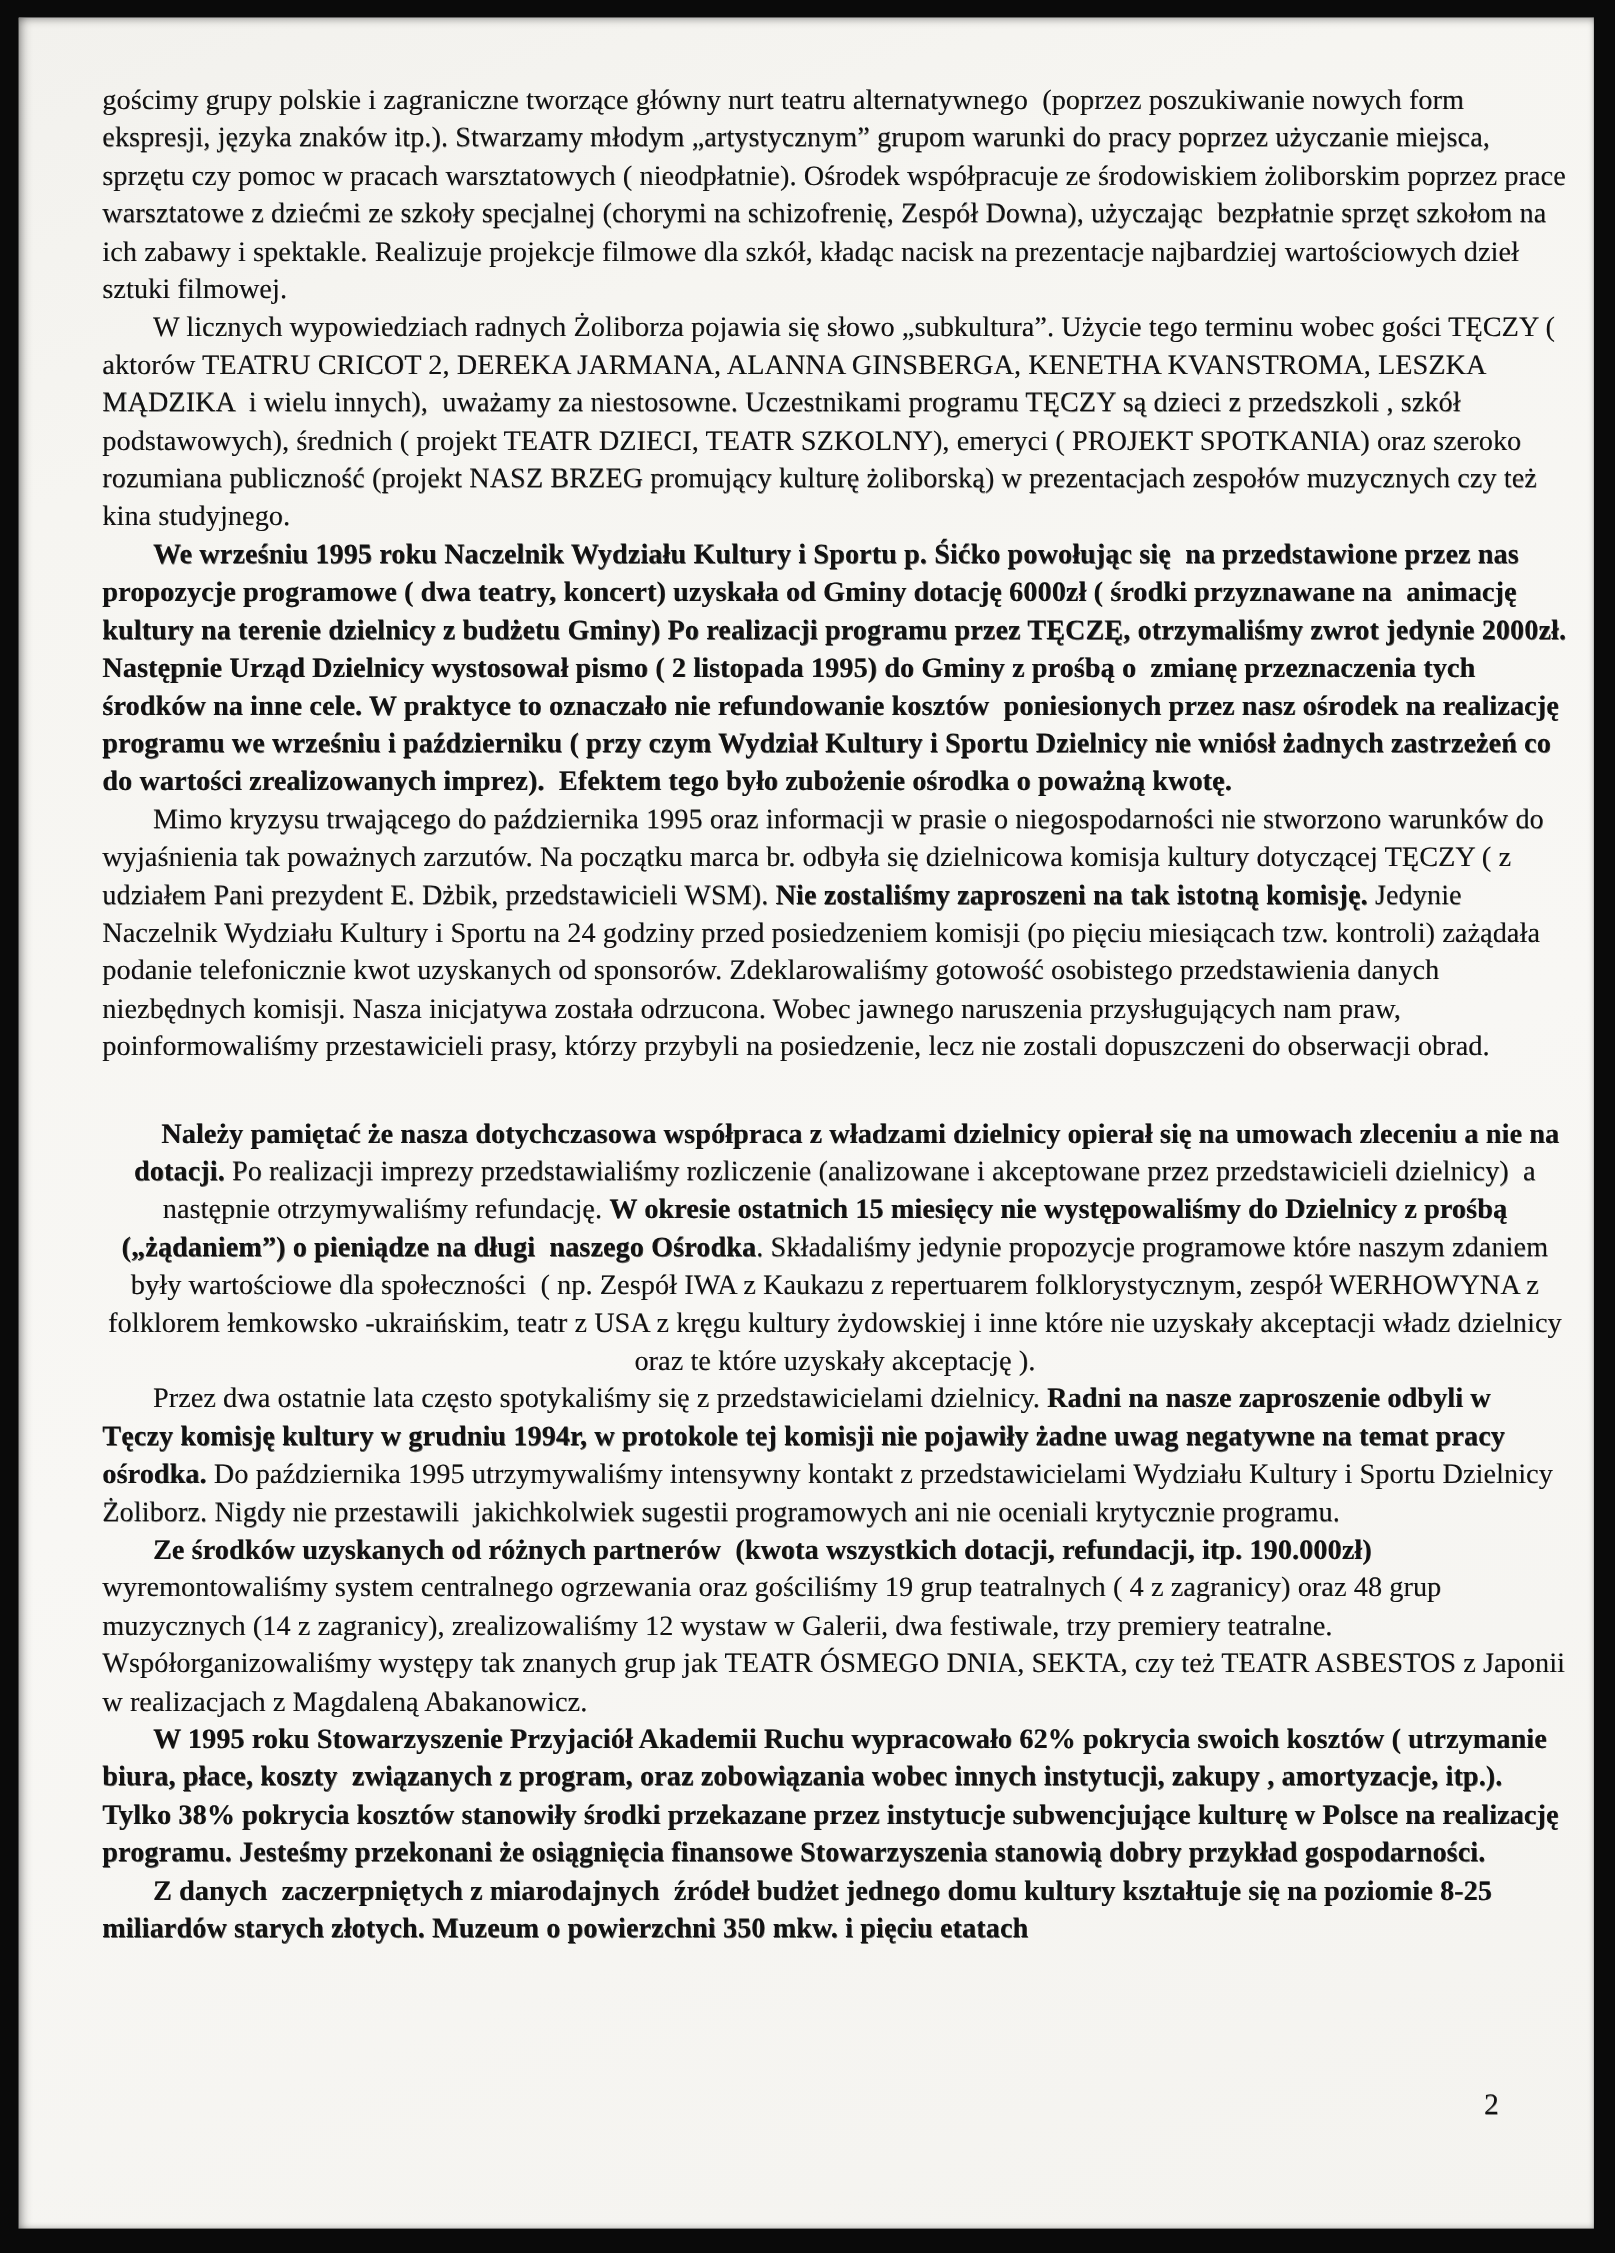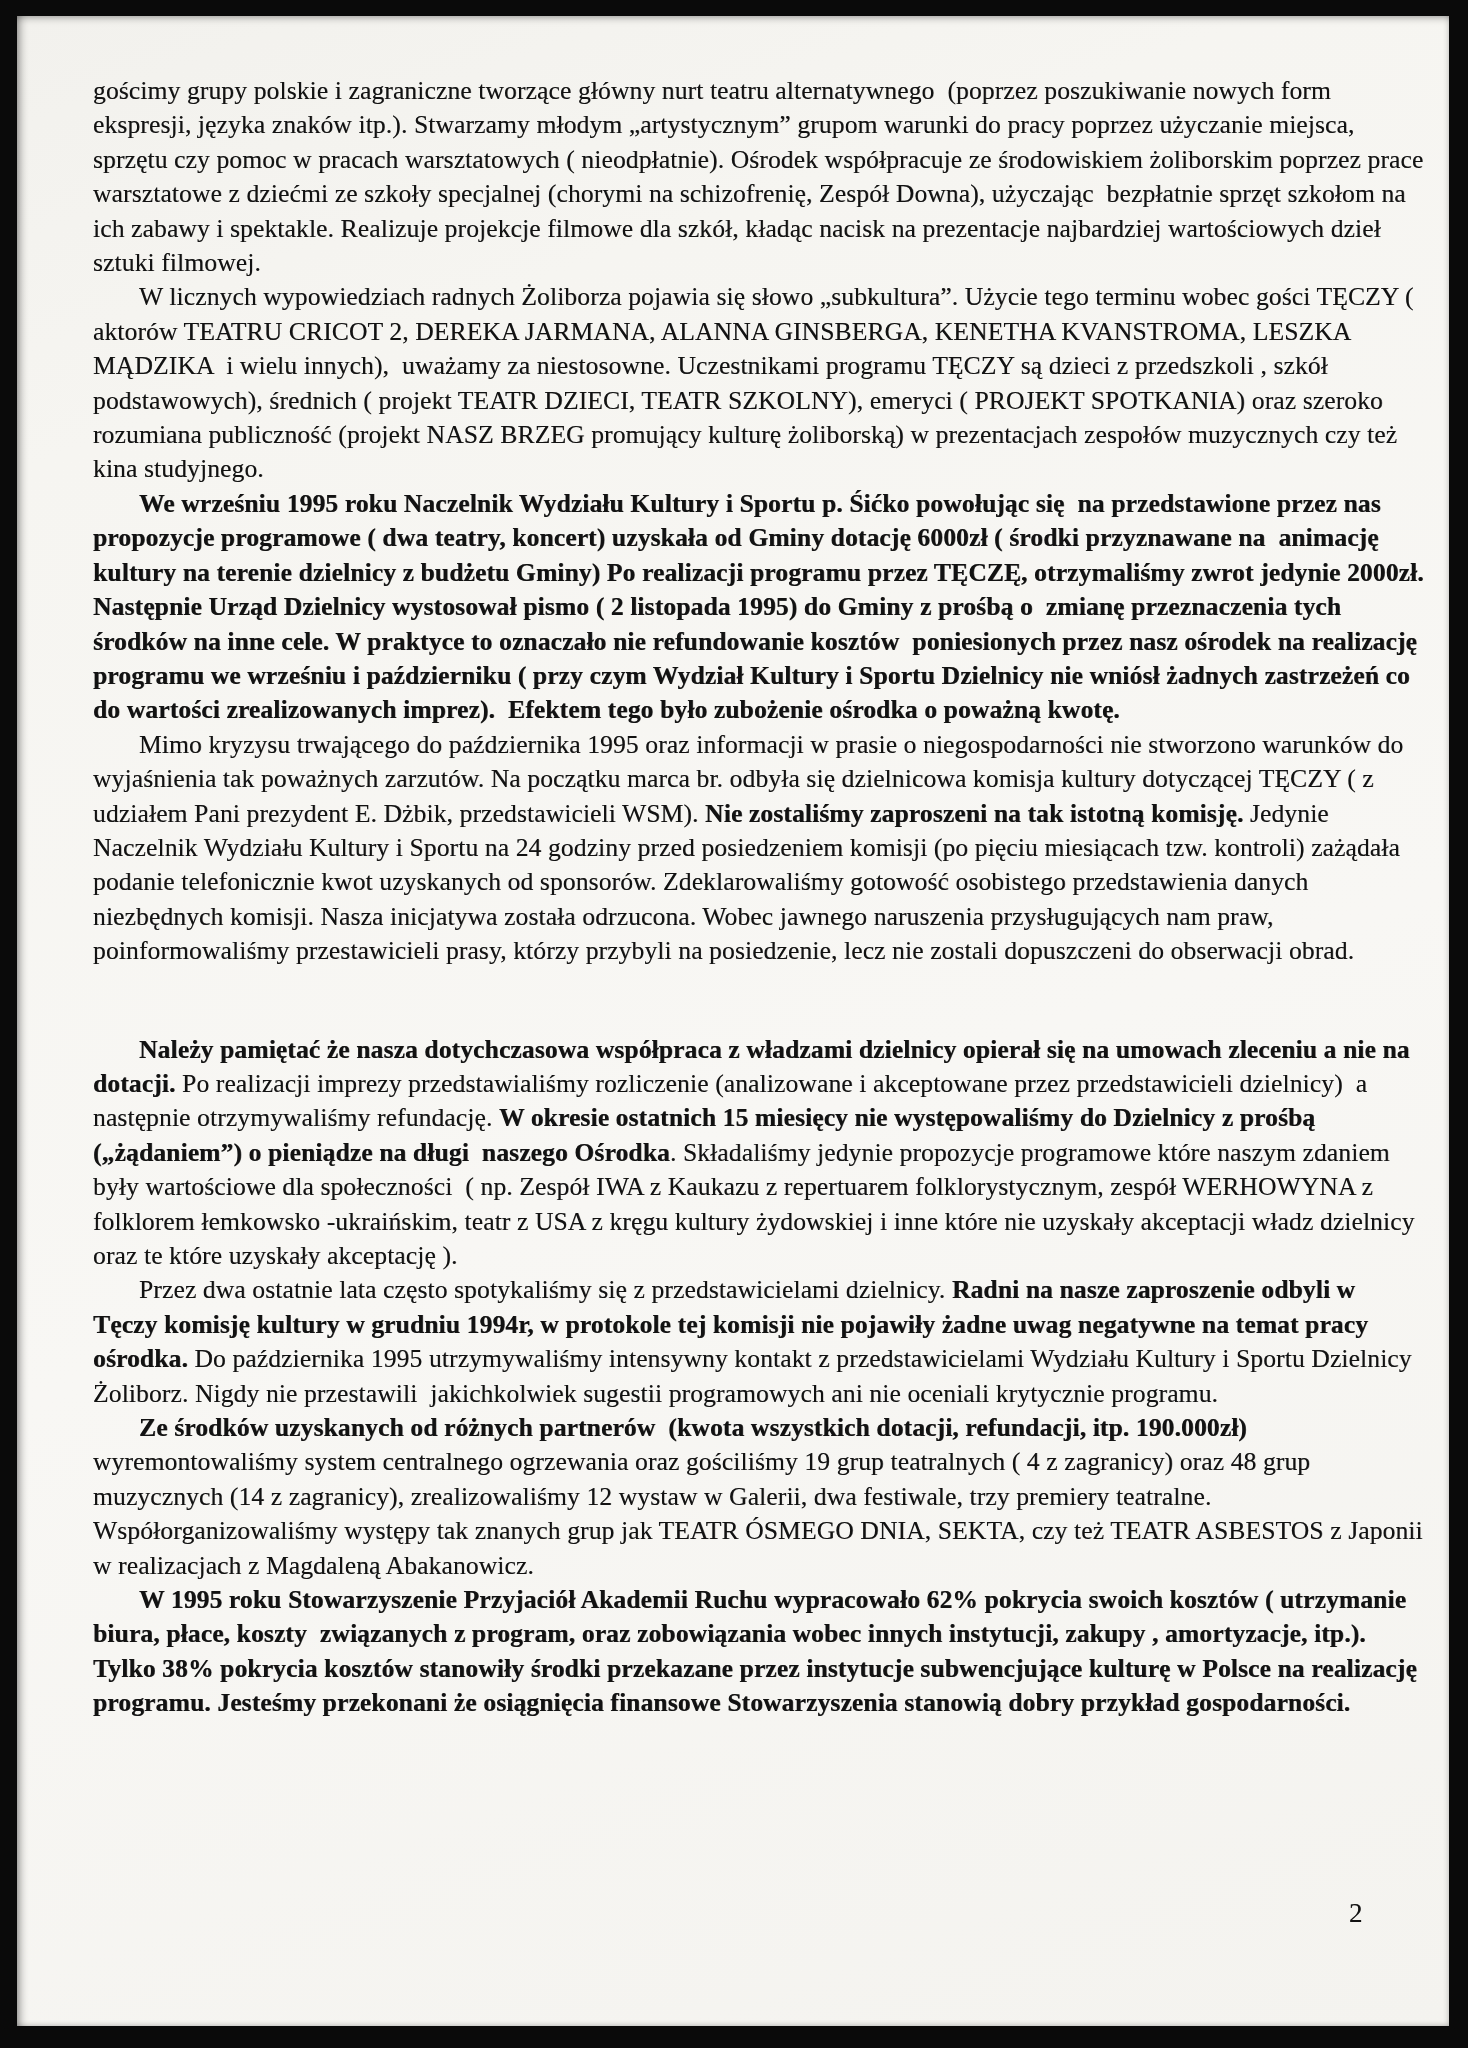--- a/index.html
+++ b/index.html
@@ -33,21 +33,21 @@
     line-height:34.4px;
     text-align:left;
   }
   .para{
     margin:0;
     white-space:pre-wrap;
     text-shadow:0.35px 0.35px 0 rgba(10,10,10,.45);
     letter-spacing:0.1px;
   }
   .para.indent{text-indent:46px;}
-  .para.space-before{margin-top:64px;}
+  .para.space-before{margin-top:45px;text-align:center;}
   .run{font-weight:normal;}
   .run.bold{font-weight:bold;text-shadow:0.5px 0.4px 0 rgba(10,10,10,.6);}
   .page-number{
     position:absolute;
     left:1332px;top:1880px;
     color:var(--ink);
     font-size:27px;
     line-height:34px;
     text-shadow:0.35px 0.35px 0 rgba(10,10,10,.45);
   }
@@ -58,15 +58,16 @@
 <div class="page">
   <div class="content">
       <p class="para"><span class="run">gościmy grupy polskie i zagraniczne tworzące główny nurt teatru alternatywnego  (poprzez poszukiwanie nowych form ekspresji, języka znaków itp.). Stwarzamy młodym „artystycznym” grupom warunki do pracy poprzez użyczanie miejsca, sprzętu czy pomoc w pracach warsztatowych ( nieodpłatnie). Ośrodek współpracuje ze środowiskiem żoliborskim poprzez prace warsztatowe z dziećmi ze szkoły specjalnej (chorymi na schizofrenię, Zespół Downa), użyczając  bezpłatnie sprzęt szkołom na ich zabawy i spektakle. Realizuje projekcje filmowe dla szkół, kładąc nacisk na prezentacje najbardziej wartościowych dzieł sztuki filmowej.</span></p>
       <p class="para indent"><span class="run">W licznych wypowiedziach radnych Żoliborza pojawia się słowo „subkultura”. Użycie tego terminu wobec gości TĘCZY ( aktorów TEATRU CRICOT 2, DEREKA JARMANA, ALANNA GINSBERGA, KENETHA KVANSTROMA, LESZKA MĄDZIKA  i wielu innych),  uważamy za niestosowne. Uczestnikami programu TĘCZY są dzieci z przedszkoli , szkół podstawowych), średnich ( projekt TEATR DZIECI, TEATR SZKOLNY), emeryci ( PROJEKT SPOTKANIA) oraz szeroko rozumiana publiczność (projekt NASZ BRZEG promujący kulturę żoliborską) w prezentacjach zespołów muzycznych czy też kina studyjnego.</span></p>
       <p class="para indent"><span class="run bold">We wrześniu 1995 roku Naczelnik Wydziału Kultury i Sportu p. Śićko powołując się  na przedstawione przez nas propozycje programowe ( dwa teatry, koncert) uzyskała od Gminy dotację 6000zł ( środki przyznawane na  animację kultury na terenie dzielnicy z budżetu Gminy) Po realizacji programu przez TĘCZĘ, otrzymaliśmy zwrot jedynie 2000zł. Następnie Urząd Dzielnicy wystosował pismo ( 2 listopada 1995) do Gminy z prośbą o  zmianę przeznaczenia tych środków na inne cele. W praktyce to oznaczało nie refundowanie kosztów  poniesionych przez nasz ośrodek na realizację programu we wrześniu i październiku ( przy czym Wydział Kultury i Sportu Dzielnicy nie wniósł żadnych zastrzeżeń co do wartości zrealizowanych imprez).  Efektem tego było zubożenie ośrodka o poważną kwotę.</span></p>
       <p class="para indent"><span class="run">Mimo kryzysu trwającego do października 1995 oraz informacji w prasie o niegospodarności nie stworzono warunków do wyjaśnienia tak poważnych zarzutów. Na początku marca br. odbyła się dzielnicowa komisja kultury dotyczącej TĘCZY ( z udziałem Pani prezydent E. Dżbik, przedstawicieli WSM). </span><span class="run bold">Nie zostaliśmy zaproszeni na tak istotną komisję.</span><span class="run"> Jedynie Naczelnik Wydziału Kultury i Sportu na 24 godziny przed posiedzeniem komisji (po pięciu miesiącach tzw. kontroli) zażądała podanie telefonicznie kwot uzyskanych od sponsorów. Zdeklarowaliśmy gotowość osobistego przedstawienia danych niezbędnych komisji. Nasza inicjatywa została odrzucona. Wobec jawnego naruszenia przysługujących nam praw,  poinformowaliśmy przestawicieli prasy, którzy przybyli na posiedzenie, lecz nie zostali dopuszczeni do obserwacji obrad.</span></p>
       <p class="para indent space-before"><span class="run bold">Należy pamiętać że nasza dotychczasowa współpraca z władzami dzielnicy opierał się na umowach zleceniu a nie na dotacji.</span><span class="run"> Po realizacji imprezy przedstawialiśmy rozliczenie (analizowane i akceptowane przez przedstawicieli dzielnicy)  a następnie otrzymywaliśmy refundację. </span><span class="run bold">W okresie ostatnich 15 miesięcy nie występowaliśmy do Dzielnicy z prośbą („żądaniem”) o pieniądze na długi  naszego Ośrodka</span><span class="run">. Składaliśmy jedynie propozycje programowe które naszym zdaniem były wartościowe dla społeczności  ( np. Zespół IWA z Kaukazu z repertuarem folklorystycznym, zespół WERHOWYNA z folklorem łemkowsko -ukraińskim, teatr z USA z kręgu kultury żydowskiej i inne które nie uzyskały akceptacji władz dzielnicy oraz te które uzyskały akceptację ).</span></p>
       <p class="para indent"><span class="run">Przez dwa ostatnie lata często spotykaliśmy się z przedstawicielami dzielnicy. </span><span class="run bold">Radni na nasze zaproszenie odbyli w Tęczy komisję kultury w grudniu 1994r, w protokole tej komisji nie pojawiły żadne uwag negatywne na temat pracy ośrodka.</span><span class="run"> Do października 1995 utrzymywaliśmy intensywny kontakt z przedstawicielami Wydziału Kultury i Sportu Dzielnicy Żoliborz. Nigdy nie przestawili  jakichkolwiek sugestii programowych ani nie oceniali krytycznie programu.</span></p>
       <p class="para indent"><span class="run bold">Ze środków uzyskanych od różnych partnerów  (kwota wszystkich dotacji, refundacji, itp. 190.000zł)</span><span class="run"> wyremontowaliśmy system centralnego ogrzewania oraz gościliśmy 19 grup teatralnych ( 4 z zagranicy) oraz 48 grup muzycznych (14 z zagranicy), zrealizowaliśmy 12 wystaw w Galerii, dwa festiwale, trzy premiery teatralne. Współorganizowaliśmy występy tak znanych grup jak TEATR ÓSMEGO DNIA, SEKTA, czy też TEATR ASBESTOS z Japonii  w realizacjach z Magdaleną Abakanowicz.</span></p>
       <p class="para indent"><span class="run bold">W 1995 roku Stowarzyszenie Przyjaciół Akademii Ruchu wypracowało 62% pokrycia swoich kosztów ( utrzymanie biura, płace, koszty  związanych z program, oraz zobowiązania wobec innych instytucji, zakupy , amortyzacje, itp.). Tylko 38% pokrycia kosztów stanowiły środki przekazane przez instytucje subwencjujące kulturę w Polsce na realizację programu. Jesteśmy przekonani że osiągnięcia finansowe Stowarzyszenia stanowią dobry przykład gospodarności.</span></p>
+      <p class="para indent"><span class="run bold">Z danych  zaczerpniętych z miarodajnych  źródeł budżet jednego domu kultury kształtuje się na poziomie 8-25 miliardów starych złotych. Muzeum o powierzchni 350 mkw. i pięciu etatach</span></p>
     </div>
   <div class="page-number">2</div>
 </div>
 
 </body></html>

